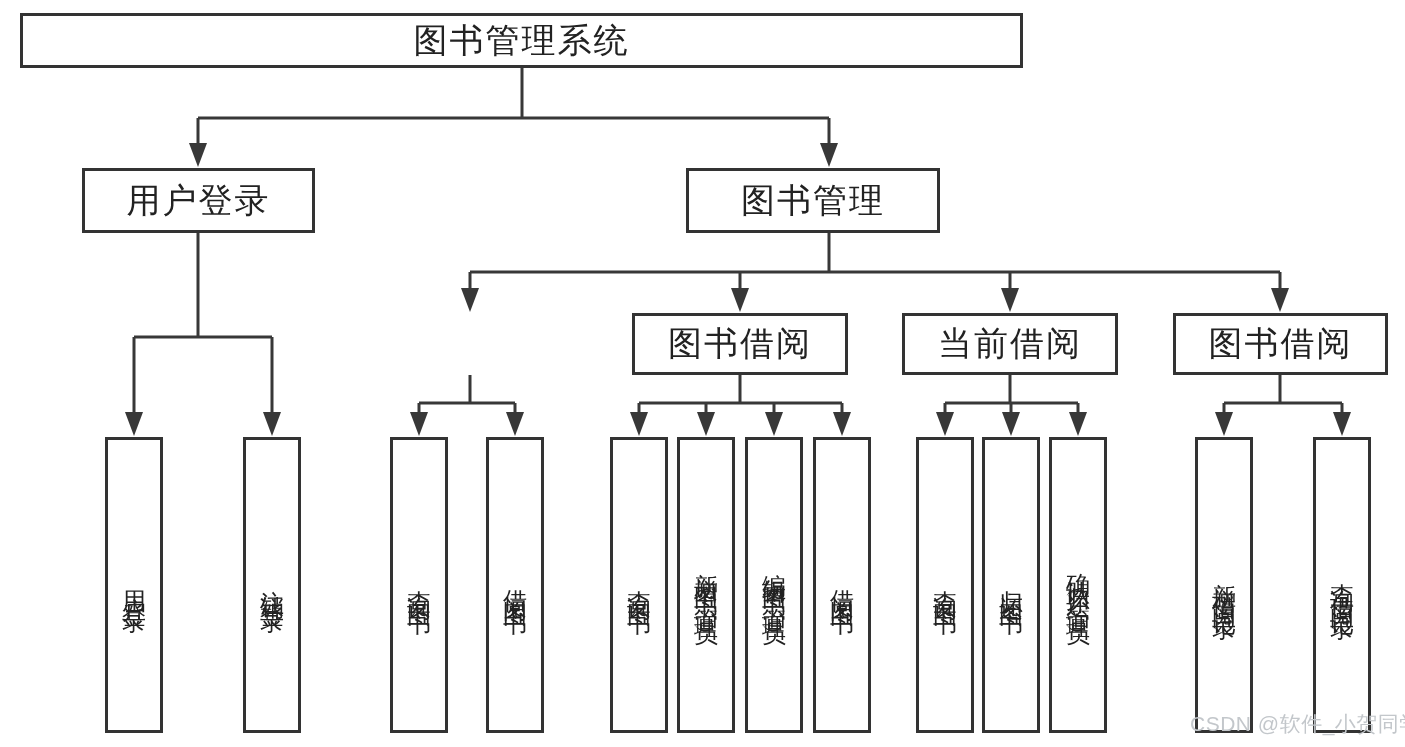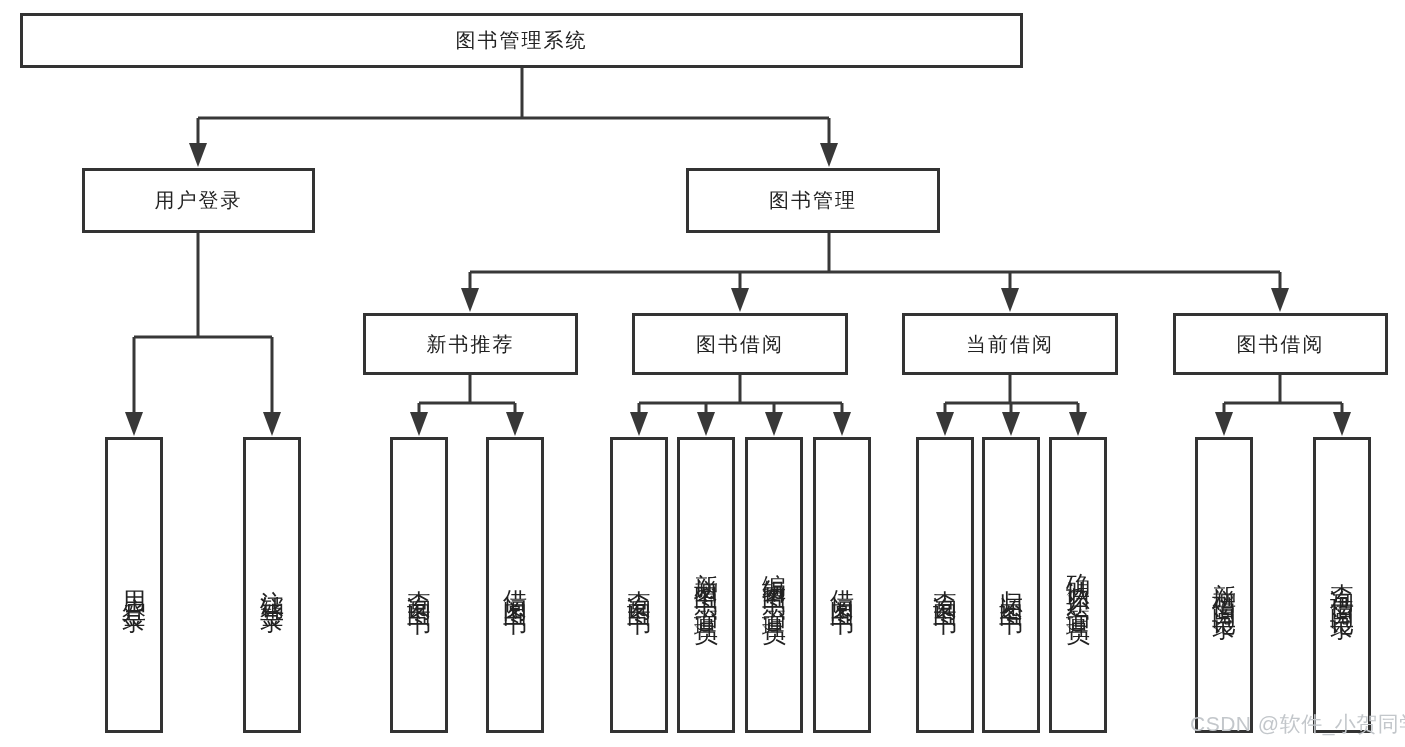--- a/index.html
+++ b/index.html
@@ -24,21 +24,21 @@
   .node{
     position:absolute;
     background:#fff;
     border:3px solid var(--border);
     box-sizing:border-box;
     display:flex;align-items:center;justify-content:center;
     color:var(--text);
     text-align:center;
   }
   .hnode{
-    font-size:20px;
+    font-size:34px;
     letter-spacing:2px;
     white-space:nowrap;
     text-align:right;
   }
   .leaf{
     writing-mode:vertical-lr;
     text-orientation:mixed;
     font-size:24px;
     letter-spacing:7px;
     line-height:1;
@@ -88,21 +88,20 @@
       <polygon points="1215,412 1233,412 1224,436"></polygon>
       <polygon points="1333,412 1351,412 1342,436"></polygon>
     </g>
   </svg>
 
   <div class="node hnode" style="left:20px;top:13px;width:1003px;height:55px">图书管理系统</div>
 
   <div class="node hnode" style="left:82px;top:168px;width:233px;height:65px">用户登录</div>
   <div class="node hnode" style="left:686px;top:168px;width:254px;height:65px">图书管理</div>
 
-  <div class="node hnode" style="left:363px;top:313px;width:215px;height:62px">新书推荐</div>
   <div class="node hnode" style="left:902px;top:313px;width:216px;height:62px">当前借阅</div>
   <div class="node hnode" style="left:632px;top:313px;width:216px;height:62px">图书借阅</div>
   <div class="node hnode" style="left:1173px;top:313px;width:215px;height:62px">图书借阅</div>
 
   <div class="node leaf" style="left:105px;top:437px;width:58px;height:296px">用户登录</div>
   <div class="node leaf" style="left:243px;top:437px;width:58px;height:296px">注销登录</div>
 
   <div class="node leaf" style="left:390px;top:437px;width:58px;height:296px">查询图书</div>
   <div class="node leaf" style="left:486px;top:437px;width:58px;height:296px">借阅图书</div>
 

